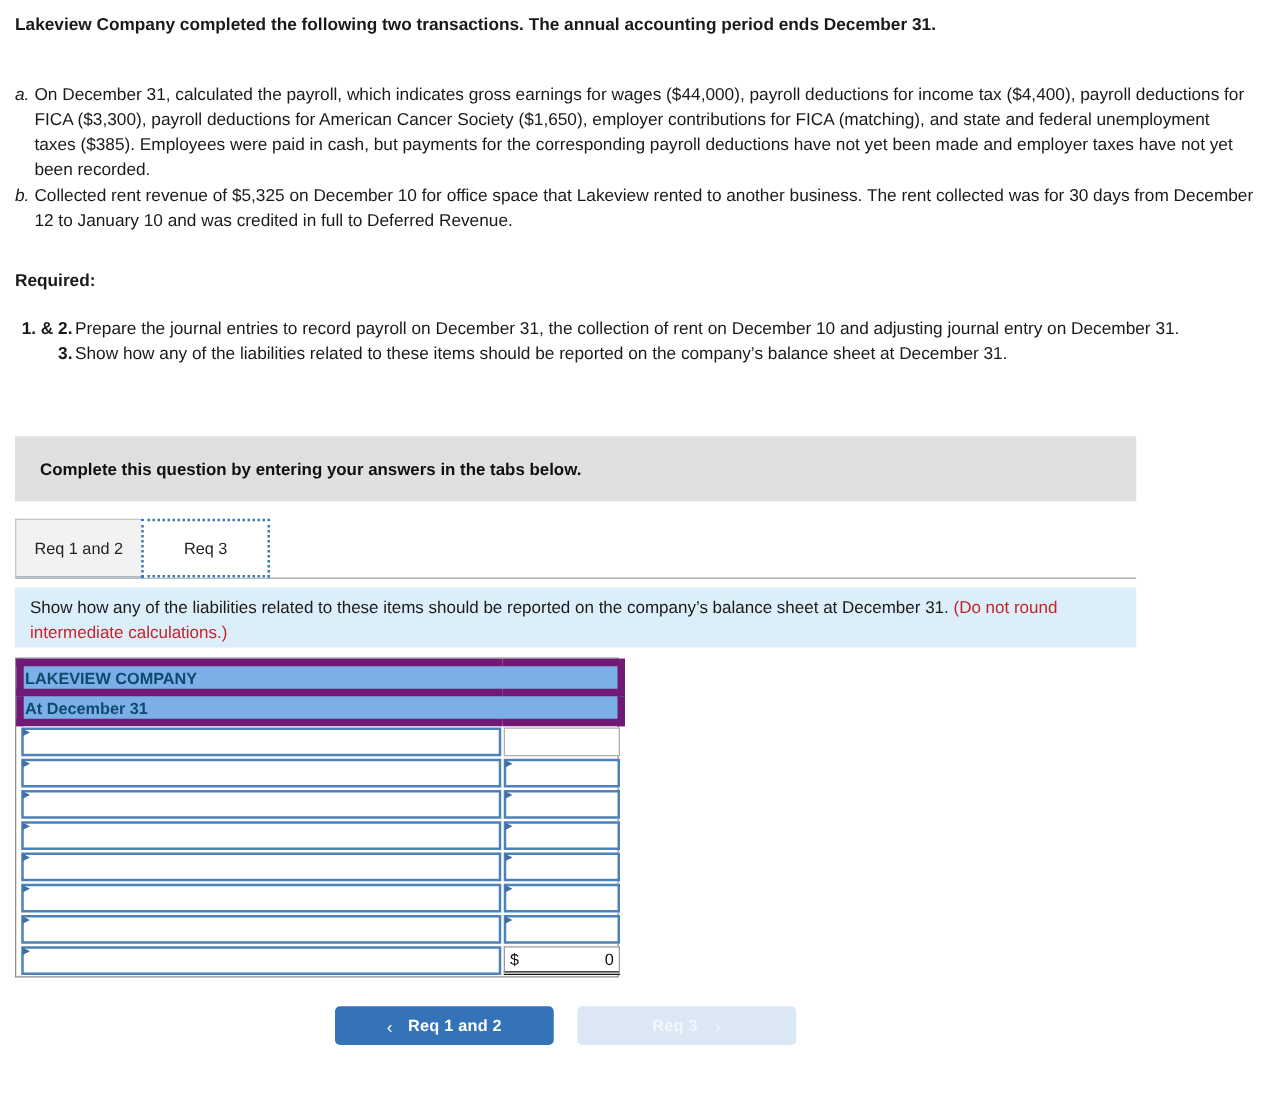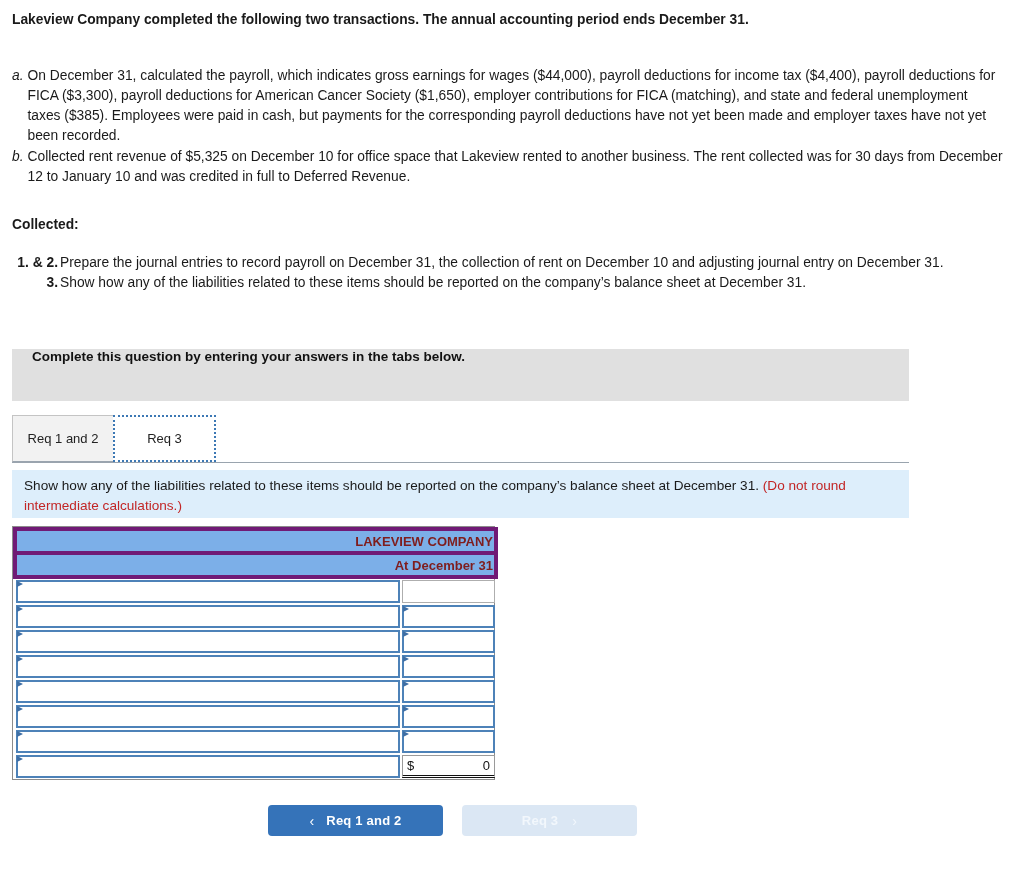--- a/index.html
+++ b/index.html
@@ -79,20 +79,21 @@
 
   
   .grey-banner {
     position: absolute;
     left: 12px;
     top: 349px;
     width: 897px;
     height: 52px;
     background: #e0e0e0;
     display: flex;
+    align-items: center;
   }
   .grey-banner-text {
     font-weight: bold;
     font-size: 13.5px;
     padding-left: 20px;
     color: #111;
   }
 
   
   .tabstrip {
@@ -154,26 +155,26 @@
     border: 1px solid #8c8c8c;
     border-collapse: collapse;
   }
   .bs-table table {
     border-collapse: collapse;
     width: 100%;
     table-layout: fixed;
   }
   .bs-head td {
     background: #7cafe8;
-    color: #7f1d1d;
+    color: #0c4a6e;
     font-weight: bold;
     font-size: 13px;
-    text-align: right;
+    text-align: left;
     height: 24px;
-    border: 4px solid #701a75;
+    border: 6px solid #701a75;
   }
   .bs-row td {
     padding: 0;
     border: none;
     height: 25px;
     vertical-align: middle;
   }
   .col-label { width: 386px; }
   .col-amt   { width: 95px; }
 
@@ -255,21 +256,21 @@
   <div class="tx-item">
     <span class="tx-marker">a.</span>
     <span class="tx-body">On December 31, calculated the payroll, which indicates gross earnings for wages ($44,000), payroll deductions for income tax ($4,400), payroll deductions for FICA ($3,300), payroll deductions for American Cancer Society ($1,650), employer contributions for FICA (matching), and state and federal unemployment taxes ($385). Employees were paid in cash, but payments for the corresponding payroll deductions have not yet been made and employer taxes have not yet been recorded.</span>
   </div>
   <div class="tx-item">
     <span class="tx-marker">b.</span>
     <span class="tx-body">Collected rent revenue of $5,325 on December 10 for office space that Lakeview rented to another business. The rent collected was for 30 days from December 12 to January 10 and was credited in full to Deferred Revenue.</span>
   </div>
 </div>
 
-<div class="required-head">Collected:</div>
+<div class="required-head">Required:</div>
 
 <div class="req-list">
   <div class="req-item">
     <span class="req-num n1">1. &amp; 2.</span>
     <span class="req-body">Prepare the journal entries to record payroll on December 31, the collection of rent on December 10 and adjusting journal entry on December 31.</span>
   </div>
   <div class="req-item">
     <span class="req-num n3">3.</span>
     <span class="req-body">Show how any of the liabilities related to these items should be reported on the company’s balance sheet at December 31.</span>
   </div>

